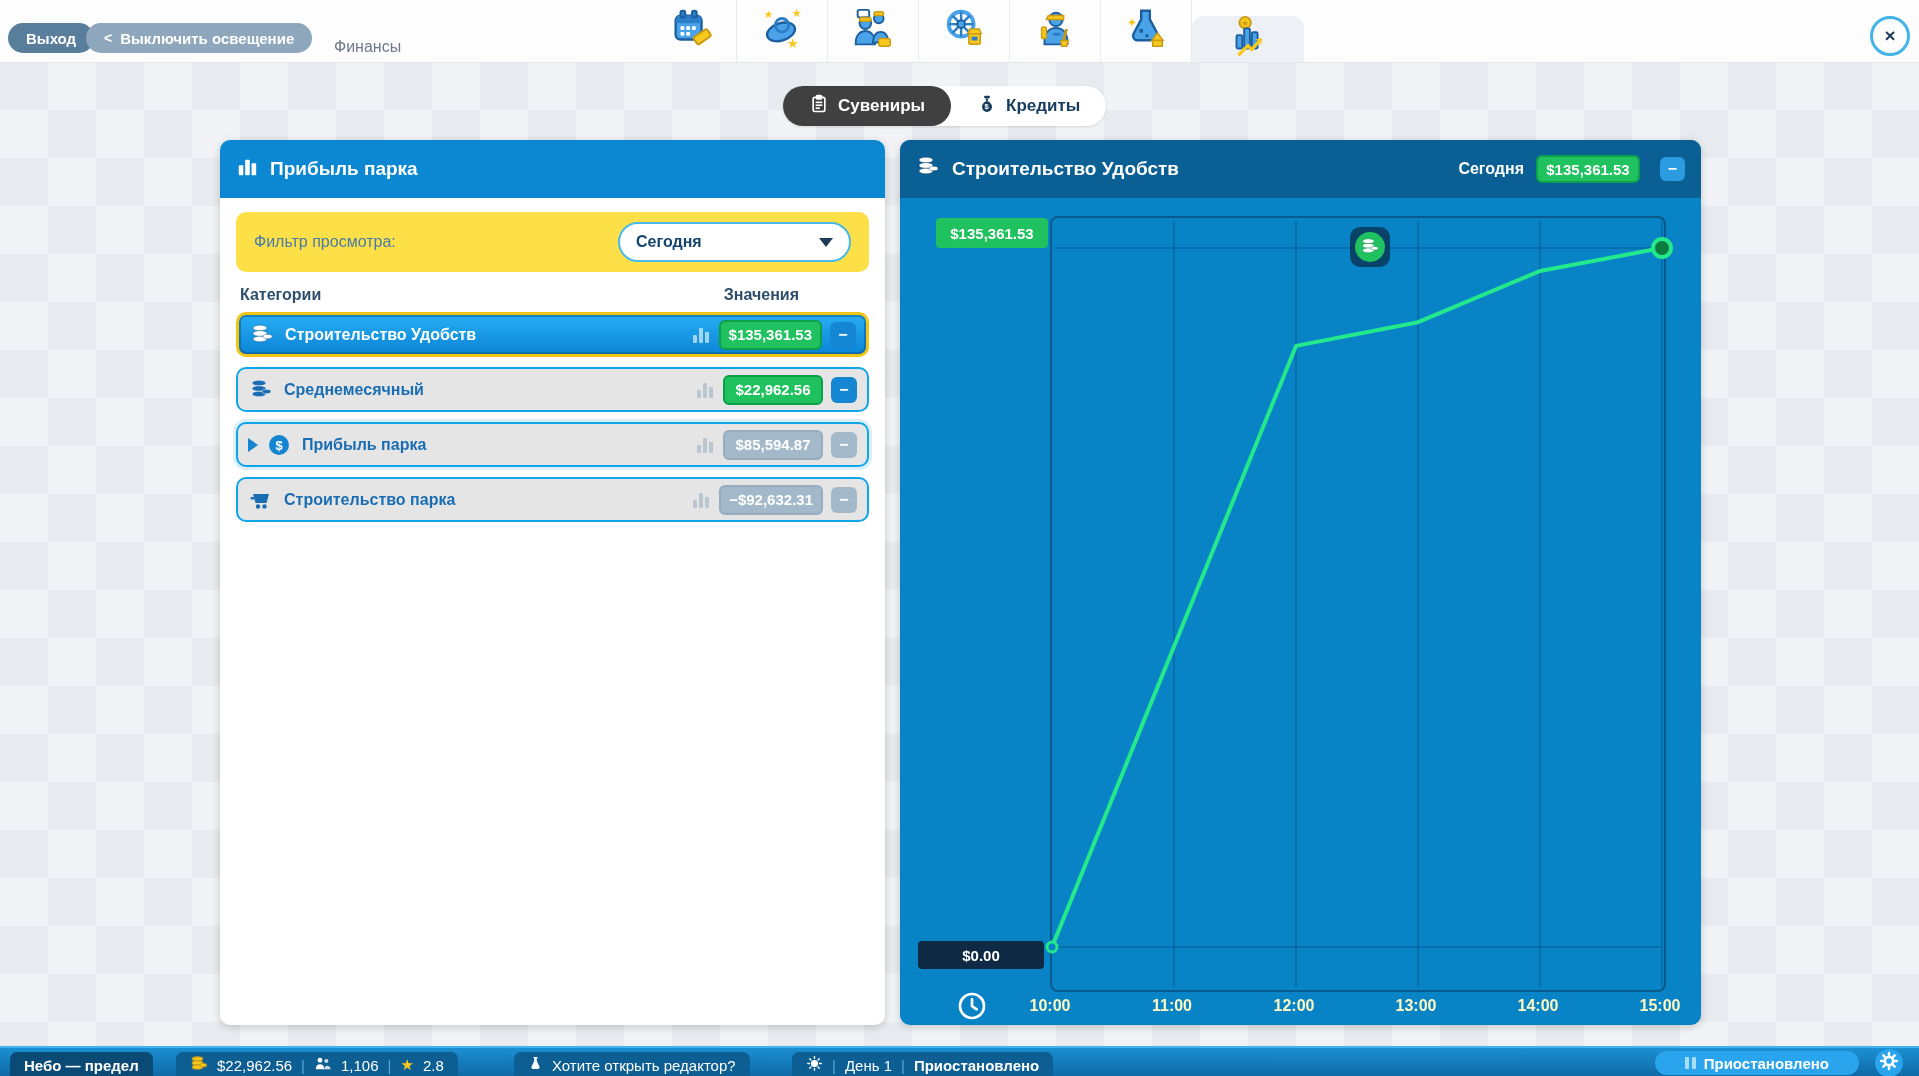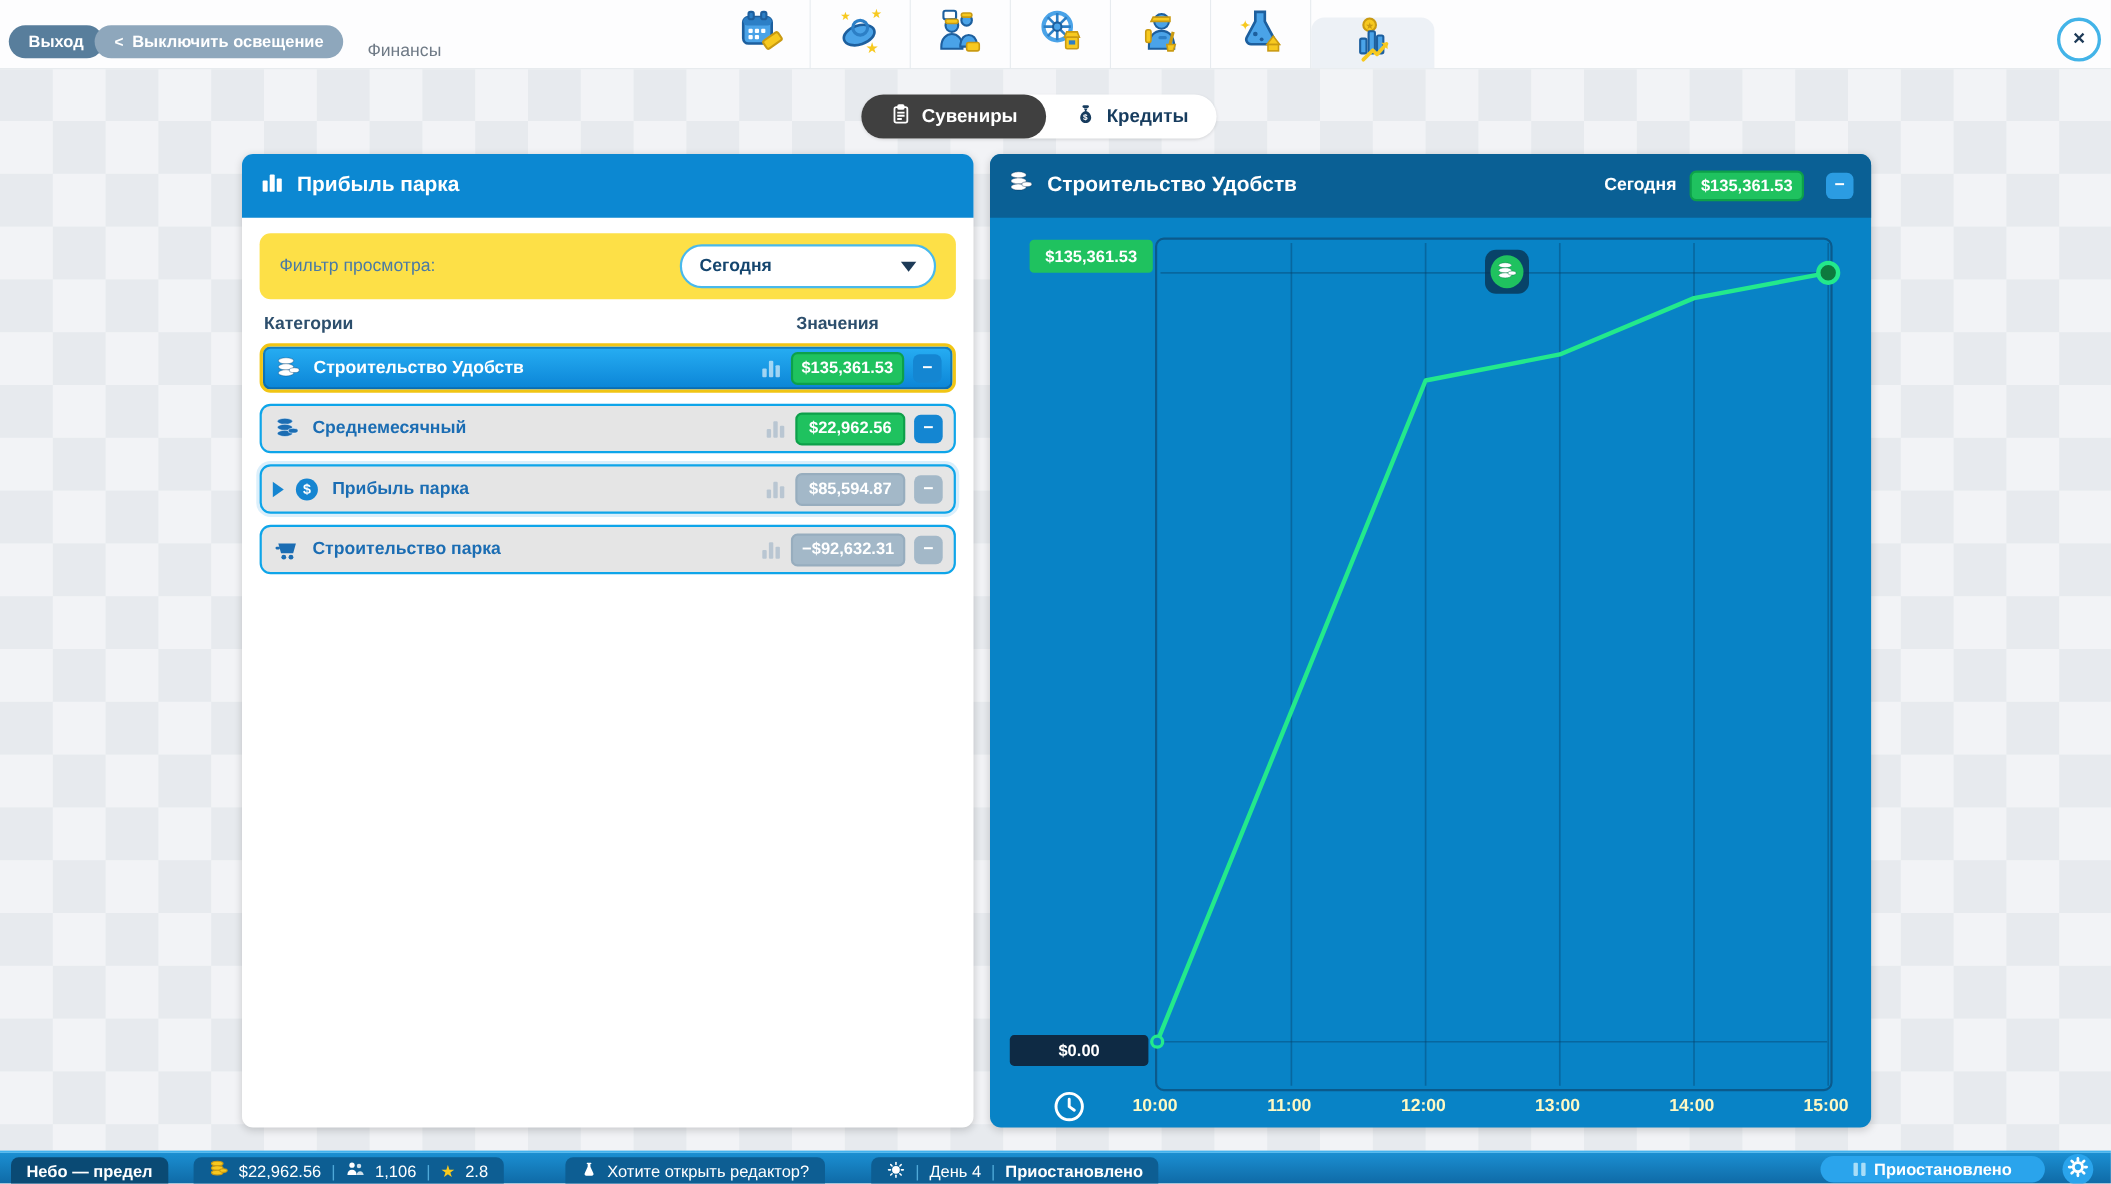--- a/index.html
+++ b/index.html
@@ -495,21 +495,21 @@
             <line x1="12" y1="19" x2="12" y2="21.5"></line>
           <line x1="2.5" y1="12" x2="5" y2="12"></line>
             <line x1="19" y1="12" x2="21.5" y2="12"></line>
           <line x1="5.3" y1="5.3" x2="7" y2="7"></line>
             <line x1="17" y1="17" x2="18.7" y2="18.7"></line>
           <line x1="17" y1="7" x2="18.7" y2="5.3"></line>
             <line x1="5.3" y1="18.7" x2="7" y2="17"></line>
         </svg>
       </span>
       <span class="sb-sep">|</span>
-      <span>День 4</span>
+      <span>День 1</span>
       <span class="sb-sep">|</span>
       <span style="font-weight:bold">Приостановлено</span>
     </div>
 
     <div class="pause-pill">
       <span class="pause-icon">
           <i></i>
           <i></i>
         </span>
       <span>Приостановлено</span>

